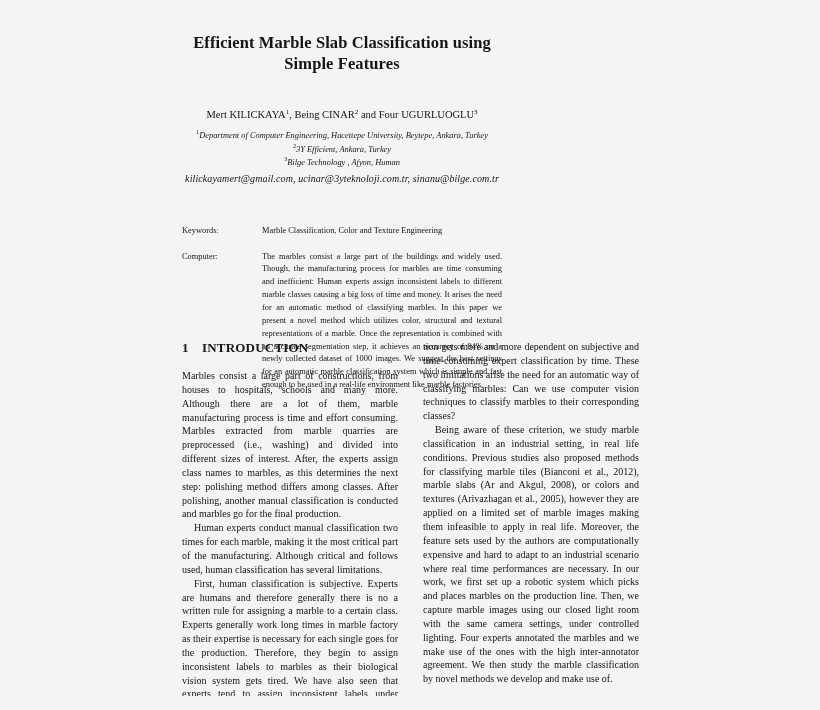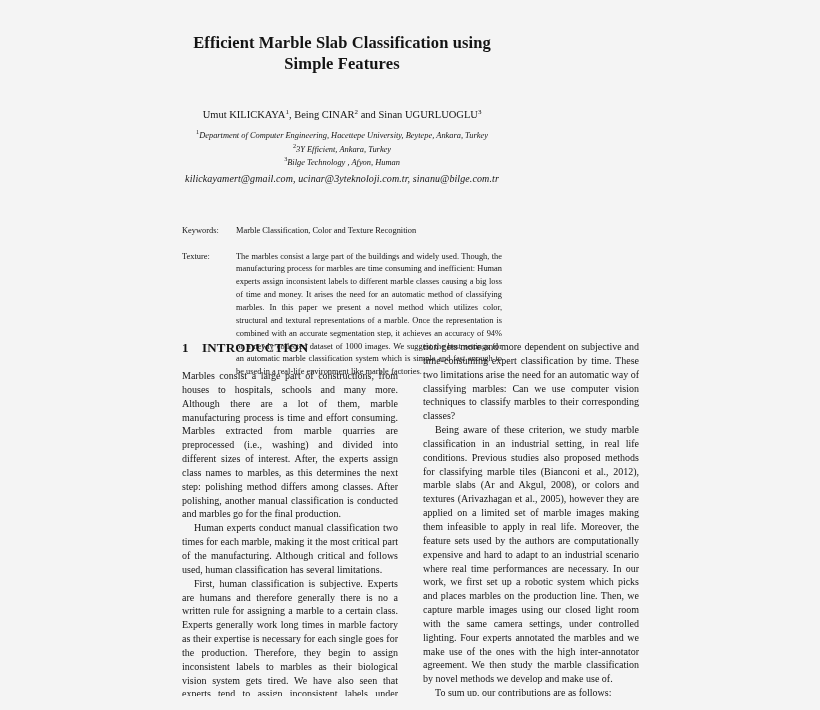--- a/index.html
+++ b/index.html
@@ -70,20 +70,21 @@
   
   .meta-block {
     margin-top: 41px;
     padding: 0 182px 0 182px;
   }
   .meta-row {
     display: flex;
     align-items: flex-start;
     font-size: 8.4px;
     line-height: 1.52;
+    gap: 26px;
   }
   .meta-row + .meta-row {
     margin-top: 13px;
   }
   .meta-label {
     width: 54px;
     flex: 0 0 54px;
     font-size: 8.4px;
   }
   .meta-text {
@@ -157,58 +158,57 @@
 </style>
 </head>
 <body>
 
 <div class="page">
 
   <div class="title-block">
     <h1 class="paper-title">Efficient Marble Slab Classification using Simple Features</h1>
 
     <div class="authors">
-      <span>Umut KILICKAYA</span><sup>1</sup><span>, </span><span>Being CINAR</span><sup>2</sup><span> and </span><span>Sinan UGURLUOGLU</span><sup>3</sup>
+      <span>Mert KILICKAYA</span><sup>1</sup><span>, </span><span>Being CINAR</span><sup>2</sup><span> and </span><span>Four UGURLUOGLU</span><sup>3</sup>
     </div>
 
     <div class="affiliations">
       <div class="aff"><sup>1</sup><span>Department of Computer Engineering, Hacettepe University, Beytepe, Ankara, Turkey</span></div>
       <div class="aff"><sup>2</sup><span>3Y Efficient, Ankara, Turkey</span></div>
       <div class="aff"><sup>3</sup><span>Bilge Technology , Afyon, Human</span></div>
     </div>
 
     <div class="emails">kilickayamert@gmail.com, ucinar@3yteknoloji.com.tr, sinanu@bilge.com.tr</div>
   </div>
 
   <div class="meta-block">
     <div class="meta-row">
       <div class="meta-label">Keywords:</div>
-      <div class="meta-text">Marble Classification, Color and Texture Recognition</div>
+      <div class="meta-text">Marble Classification, Color and Texture Engineering</div>
     </div>
     <div class="meta-row">
-      <div class="meta-label">Texture:</div>
+      <div class="meta-label">Computer:</div>
       <div class="meta-text">The marbles consist a large part of the buildings and widely used. Though, the manufacturing process for marbles are time consuming and inefficient: Human experts assign inconsistent labels to different marble classes causing a big loss of time and money. It arises the need for an automatic method of classifying marbles. In this paper we present a novel method which utilizes color, structural and textural representations of a marble. Once the representation is combined with an accurate segmentation step, it achieves an accuracy of 94% on a newly collected dataset of 1000 images. We suggest the best settings for an automatic marble classification system which is simple and fast enough to be used in a real-life environment like marble factories.</div>
     </div>
   </div>
 
   <div class="body-columns">
 
     <div class="col">
       <h2 class="section-heading">
         <span class="secnum">1</span><span>INTRODUCTION</span>
       </h2>
       <p class="para">Marbles consist a large part of constructions, from houses to hospitals, schools and many more. Although there are a lot of them, marble manufacturing process is time and effort consuming. Marbles extracted from marble quarries are preprocessed (i.e., washing) and divided into different sizes of interest. After, the experts assign class names to marbles, as this determines the next step: polishing method differs among classes. After polishing, another manual classification is conducted and marbles go for the final production.</p>
       <p class="para indent">Human experts conduct manual classification two times for each marble, making it the most critical part of the manufacturing. Although critical and follows used, human classification has several limitations.</p>
       <p class="para indent">First, human classification is subjective. Experts are humans and therefore generally there is no a written rule for assigning a marble to a certain class. Experts generally work long times in marble factory as their expertise is necessary for each single goes for the production. Therefore, they begin to assign inconsistent labels to marbles as their biological vision system gets tired. We have also seen that experts tend to assign inconsistent labels under slightly different lighting conditions.</p>
     </div>
 
     <div class="col">
       <p class="para">tion gets more and more dependent on subjective and time-consuming expert classification by time. These two limitations arise the need for an automatic way of classifying marbles: Can we use computer vision techniques to classify marbles to their corresponding classes?</p>
       <p class="para indent">Being aware of these criterion, we study marble classification in an industrial setting, in real life conditions. Previous studies also proposed methods for classifying marble tiles (Bianconi et al., 2012), marble slabs (Ar and Akgul, 2008), or colors and textures (Arivazhagan et al., 2005), however they are applied on a limited set of marble images making them infeasible to apply in real life. Moreover, the feature sets used by the authors are computationally expensive and hard to adapt to an industrial scenario where real time performances are necessary. In our work, we first set up a robotic system which picks and places marbles on the production line. Then, we capture marble images using our closed light room with the same camera settings, under controlled lighting. Four experts annotated the marbles and we make use of the ones with the high inter-annotator agreement. We then study the marble classification by novel methods we develop and make use of.</p>
-      <p class="para indent">To sum up, our contributions are as follows:</p>
       <ul class="contrib-list">
         <li>
           <span class="bullet-dot">•</span><span>We collect a real-life marble dataset of nearly 1000 images with annotations. We will make the dataset public upon publication.</span>
         </li>
       </ul>
     </div>
 
   </div>
 </div>
 

